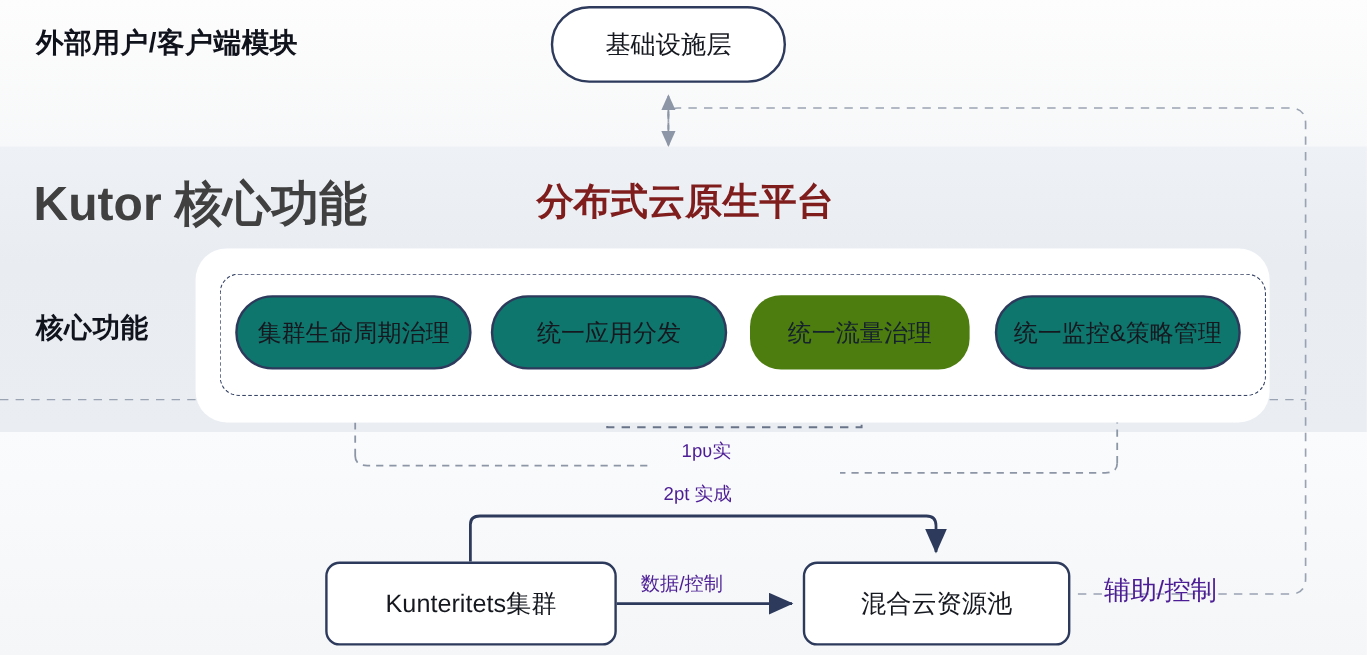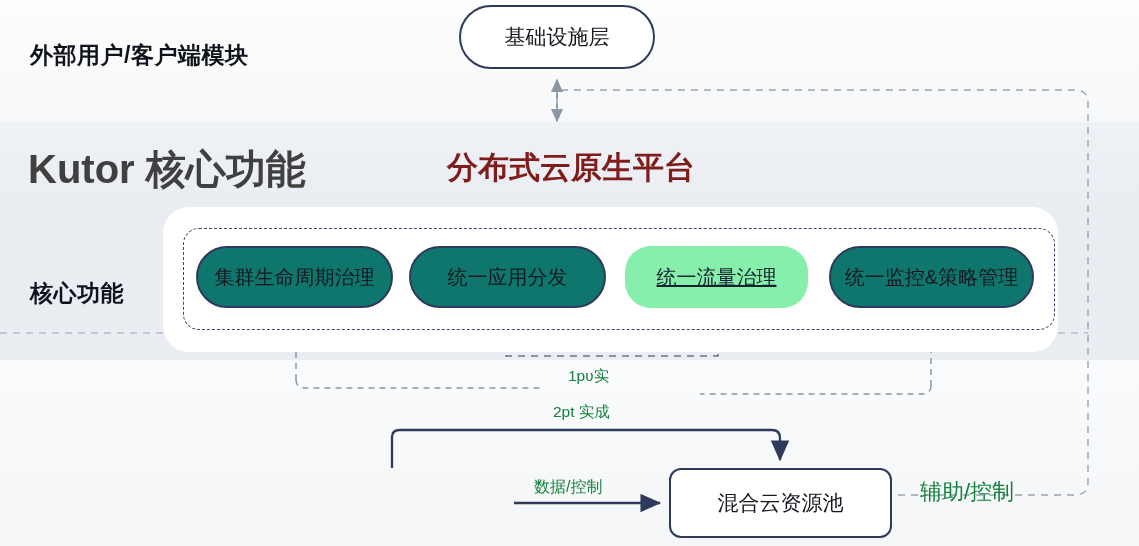--- a/index.html
+++ b/index.html
@@ -18,21 +18,20 @@
   #band-mid{top:122px;height:238px;background:linear-gradient(180deg,#eef1f5 0%,#e9edf2 40%,#eaeef3 100%);}
   #band-bot{top:360px;height:186px;background:linear-gradient(180deg,#fafbfc 0%,#f4f6f8 100%);}
 
   
   #wires{position:absolute;left:0;top:0;width:1139px;height:546px;pointer-events:none;}
 
   
   .row-label{
     position:absolute;color:#10131c;font-weight:bold;letter-spacing:.5px;
     white-space:nowrap;
-    margin-top:20px;
   }
   #lbl-external{left:30px;top:20px;font-size:23px;}
   #lbl-core{left:30px;top:258px;font-size:23px;}
   #lbl-infra{left:30px;top:488px;font-size:23px;}
 
   
   #headline-main{
     position:absolute;left:28px;top:142px;font-size:40px;font-weight:bold;
     color:#404040;white-space:nowrap;letter-spacing:0px;
   }
@@ -60,39 +59,39 @@
     border:1.6px dashed #3a4668;border-radius:16px;box-sizing:border-box;
   }
 
   
   .pill{
     position:absolute;height:62px;border-radius:32px;background:#0f766e;
     border:2.4px solid #2d3a5c;box-sizing:border-box;
     display:flex;align-items:center;justify-content:center;
     font-size:20px;color:#15181f;white-space:nowrap;
   }
-  .pill.accent{background:#86efac;border:none;color:#14212e;text-decoration:underline;}
+  .pill.accent{background:#4d7c0f;border:none;color:#14212e;}
   #pill-0{left:196px;top:246px;width:197px;}
   #pill-1{left:409px;top:246px;width:197px;font-family:Liberation Mono, monospace;}
   #pill-2{left:625px;top:246px;width:183px;border-radius:26px;}
   #pill-3{left:829px;top:246px;width:205px;}
 
   
   .infra-box{
     position:absolute;height:70px;border:2.4px solid #2d3a5c;border-radius:12px;
     background:#ffffff;box-sizing:border-box;
     display:flex;align-items:center;justify-content:center;
     font-size:21px;color:#15181f;white-space:nowrap;
   }
   #infra-0{left:271px;top:468px;width:243px;}
   #infra-1{left:669px;top:468px;width:223px;}
 
   
   .edge-label{
-    position:absolute;font-size:15.5px;color:#15803d;white-space:nowrap;
+    position:absolute;font-size:15.5px;color:#4c1d95;white-space:nowrap;
   }
   #el-1pt{left:568px;top:366px;}
   #el-2pt{left:553px;top:402px;}
   #el-data{left:534px;top:477px;font-size:16px;}
   #el-aux{left:920px;top:477px;font-size:22px;}
 </style>
 </head>
 <body>
 
 <div id="stage">
@@ -161,20 +160,21 @@
   <div id="access-pill">基础设施层</div>
 
   <div id="core-panel"></div>
   <div id="core-dash"></div>
 
   <div class="pill" id="pill-0">集群生命周期治理</div>
   <div class="pill" id="pill-1">统一应用分发</div>
   <div class="pill accent" id="pill-2">统一流量治理</div>
   <div class="pill" id="pill-3">统一监控&amp;策略管理</div>
 
+  <div class="infra-box" id="infra-0">Kunteritets集群</div>
   <div class="infra-box" id="infra-1">混合云资源池</div>
 
   <div class="edge-label" id="el-1pt">1pʋ实</div>
   <div class="edge-label" id="el-2pt">2pt 实成</div>
   <div class="edge-label" id="el-data">数据/控制</div>
   <div class="edge-label" id="el-aux">辅助/控制</div>
 
 </div>
 
 </body></html>

